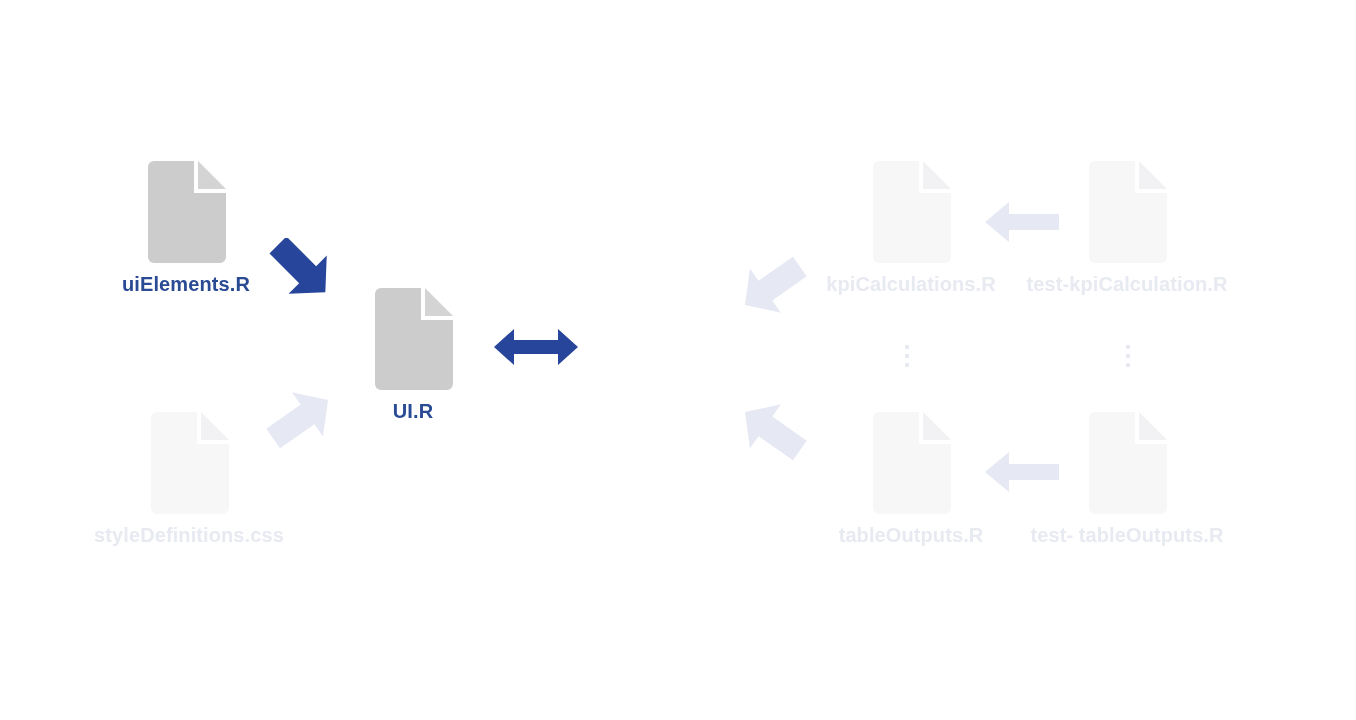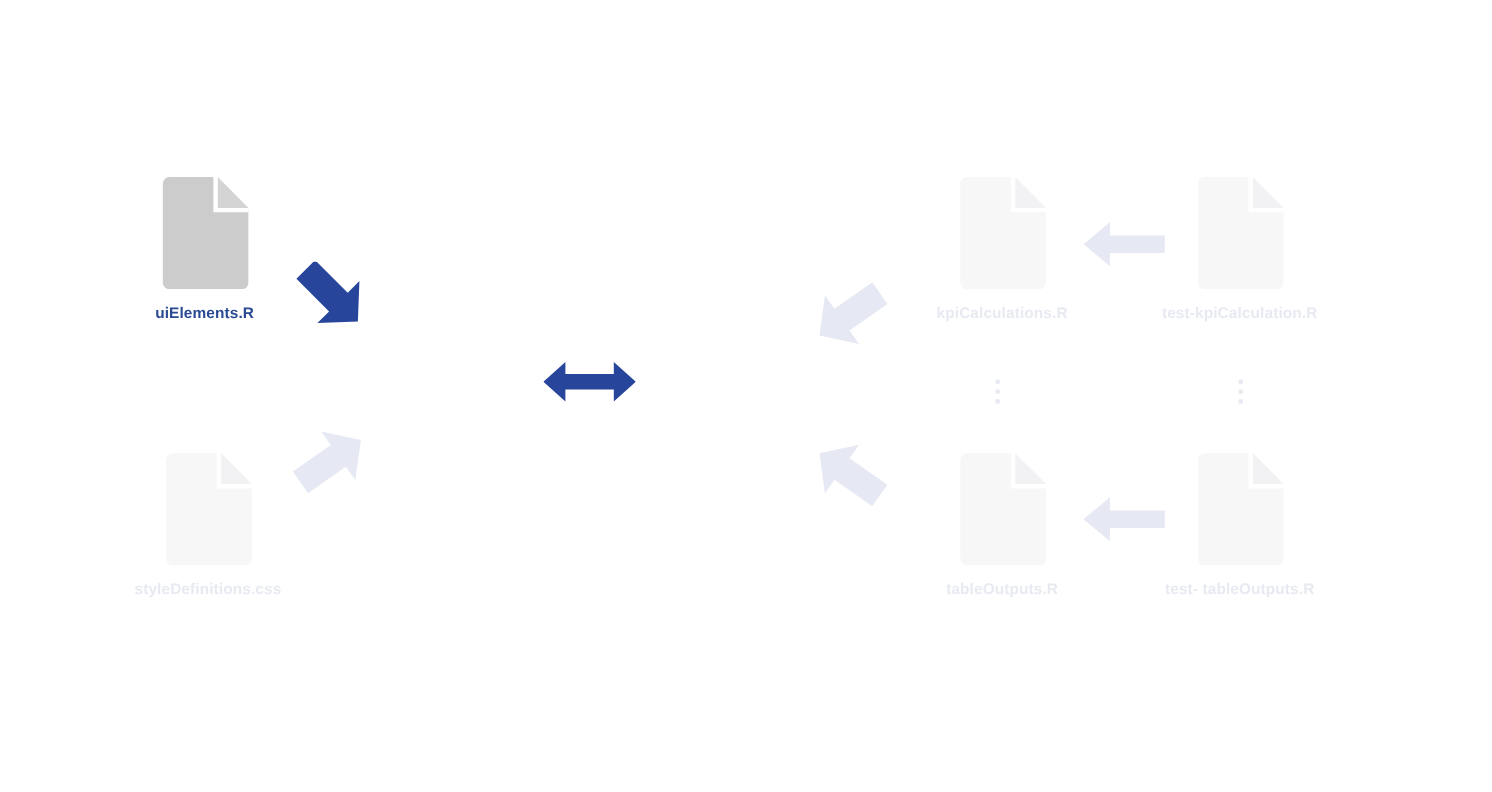--- a/index.html
+++ b/index.html
@@ -32,21 +32,21 @@
     width: 80px;
     height: 106px;
   }
   .node-label {
     position: absolute;
     left: 50%;
     transform: translateX(-50%);
     top: 116px;
     white-space: nowrap;
     font-weight: bold;
-    font-size: 14px;
+    font-size: 20px;
     letter-spacing: 0.1px;
     line-height: 22px;
   }
 
   
   .node.active .fill-body   { fill: #cccccc; }
   .node.active .fill-fold   { fill: #d4d4d4; }
   .node.active .fill-notch  { fill: #ffffff; }
   .node.active .node-label  { color: #2a4a94; }
 
@@ -101,20 +101,30 @@
     <div class="file-icon">
       <svg viewBox="0 0 80 106">
         <path class="fill-body" d="M4 4 h48 l28 28 v68 a6 6 0 0 1 -6 6 h-66 a6 6 0 0 1 -6 -6 v-90 a6 6 0 0 1 6 -6 z"></path>
         <path class="fill-notch" d="M48 0 h36 v36 h-36 z"></path>
         <path class="fill-fold" d="M52 4 l28 28 h-28 z"></path>
       </svg>
     </div>
     <div class="node-label">styleDefinitions.css</div>
   </div>
 
+  <div class="node active" style="left:373px; top:284px;">
+    <div class="file-icon">
+      <svg viewBox="0 0 80 106">
+        <path class="fill-body" d="M4 4 h48 l28 28 v68 a6 6 0 0 1 -6 6 h-66 a6 6 0 0 1 -6 -6 v-90 a6 6 0 0 1 6 -6 z"></path>
+        <path class="fill-notch" d="M48 0 h36 v36 h-36 z"></path>
+        <path class="fill-fold" d="M52 4 l28 28 h-28 z"></path>
+      </svg>
+    </div>
+    <div class="node-label">UI.R</div>
+  </div>
 
 
   <div class="node ghost" style="left:871px; top:157px;">
     <div class="file-icon">
       <svg viewBox="0 0 80 106">
         <path class="fill-body" d="M4 4 h48 l28 28 v68 a6 6 0 0 1 -6 6 h-66 a6 6 0 0 1 -6 -6 v-90 a6 6 0 0 1 6 -6 z"></path>
         <path class="fill-notch" d="M48 0 h36 v36 h-36 z"></path>
         <path class="fill-fold" d="M52 4 l28 28 h-28 z"></path>
       </svg>
     </div>

